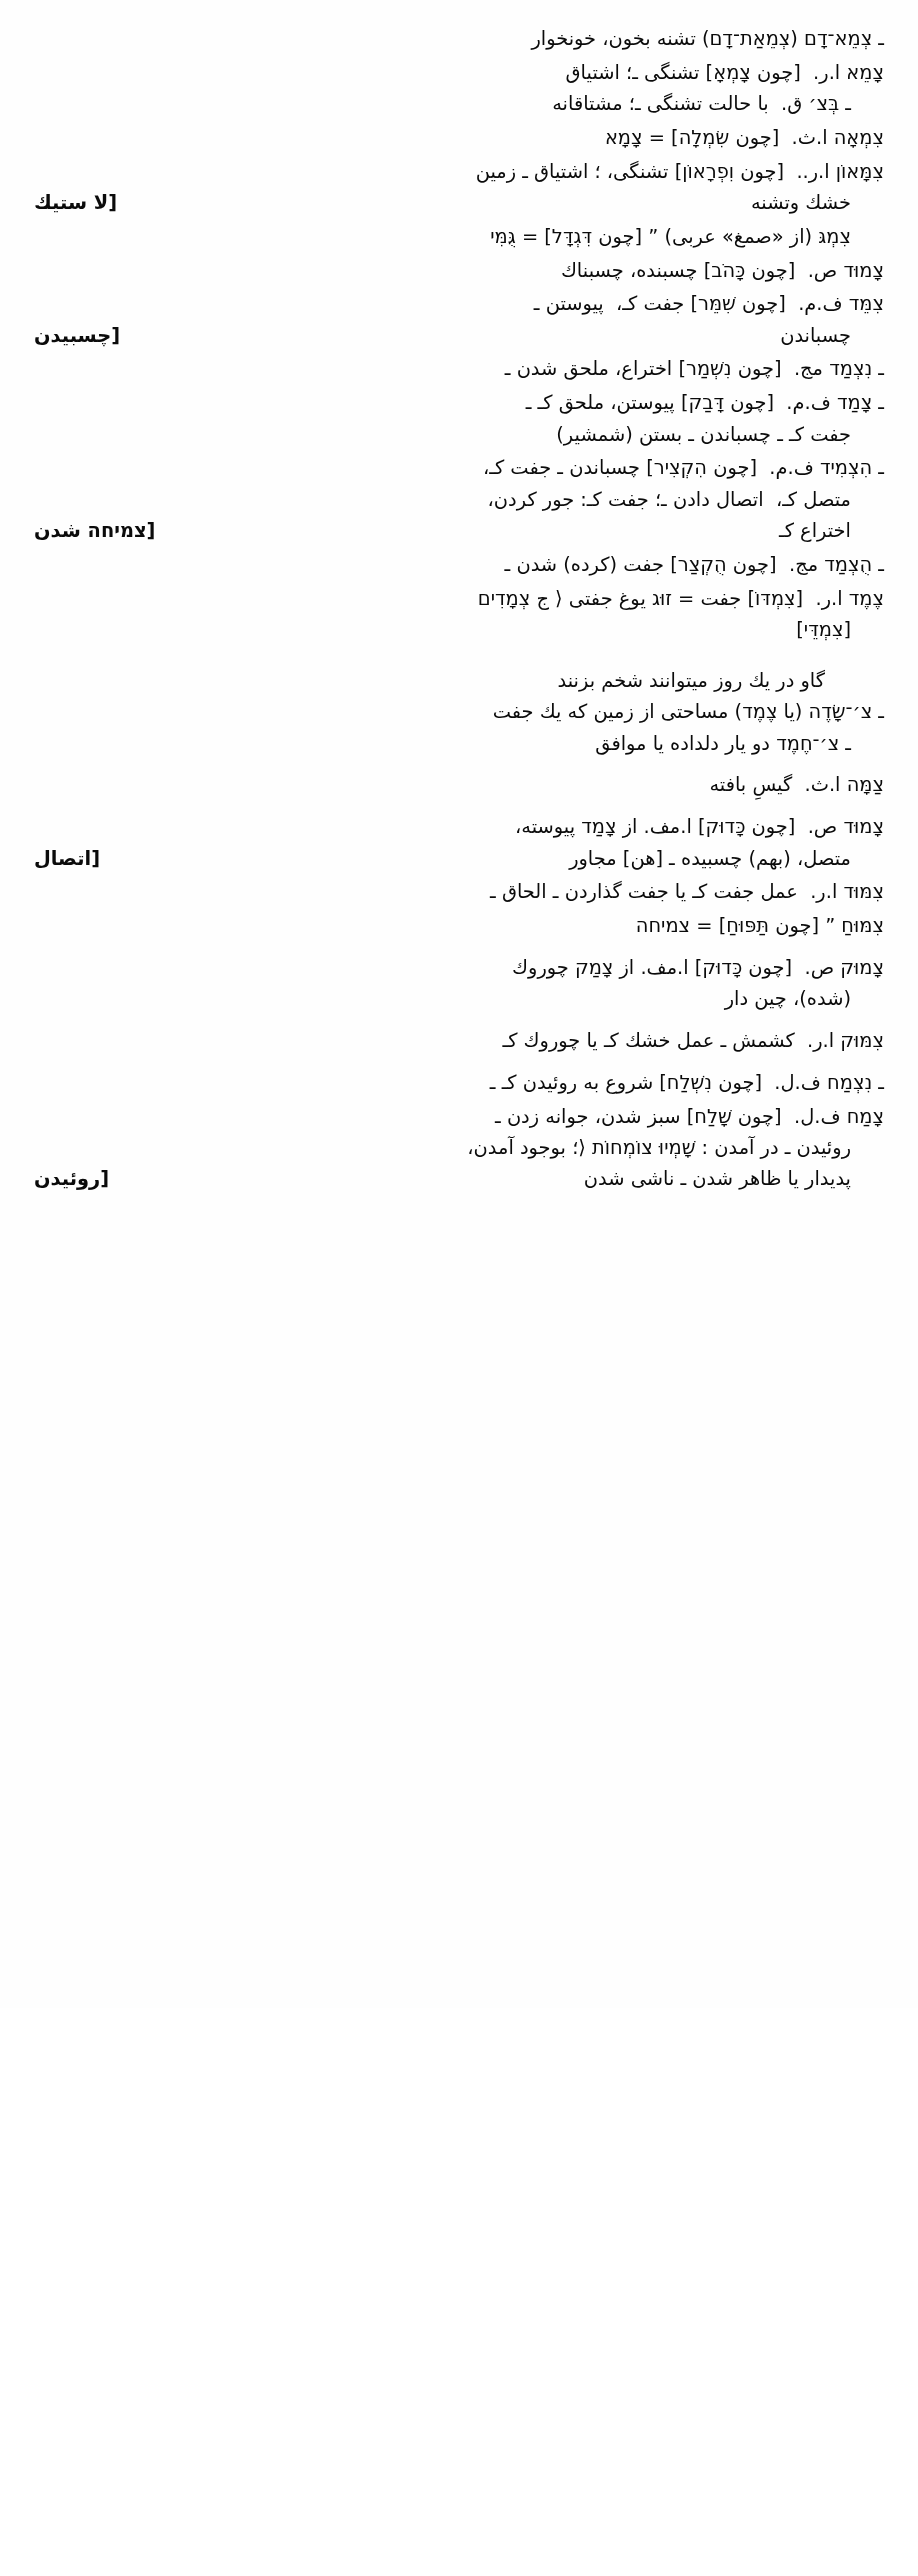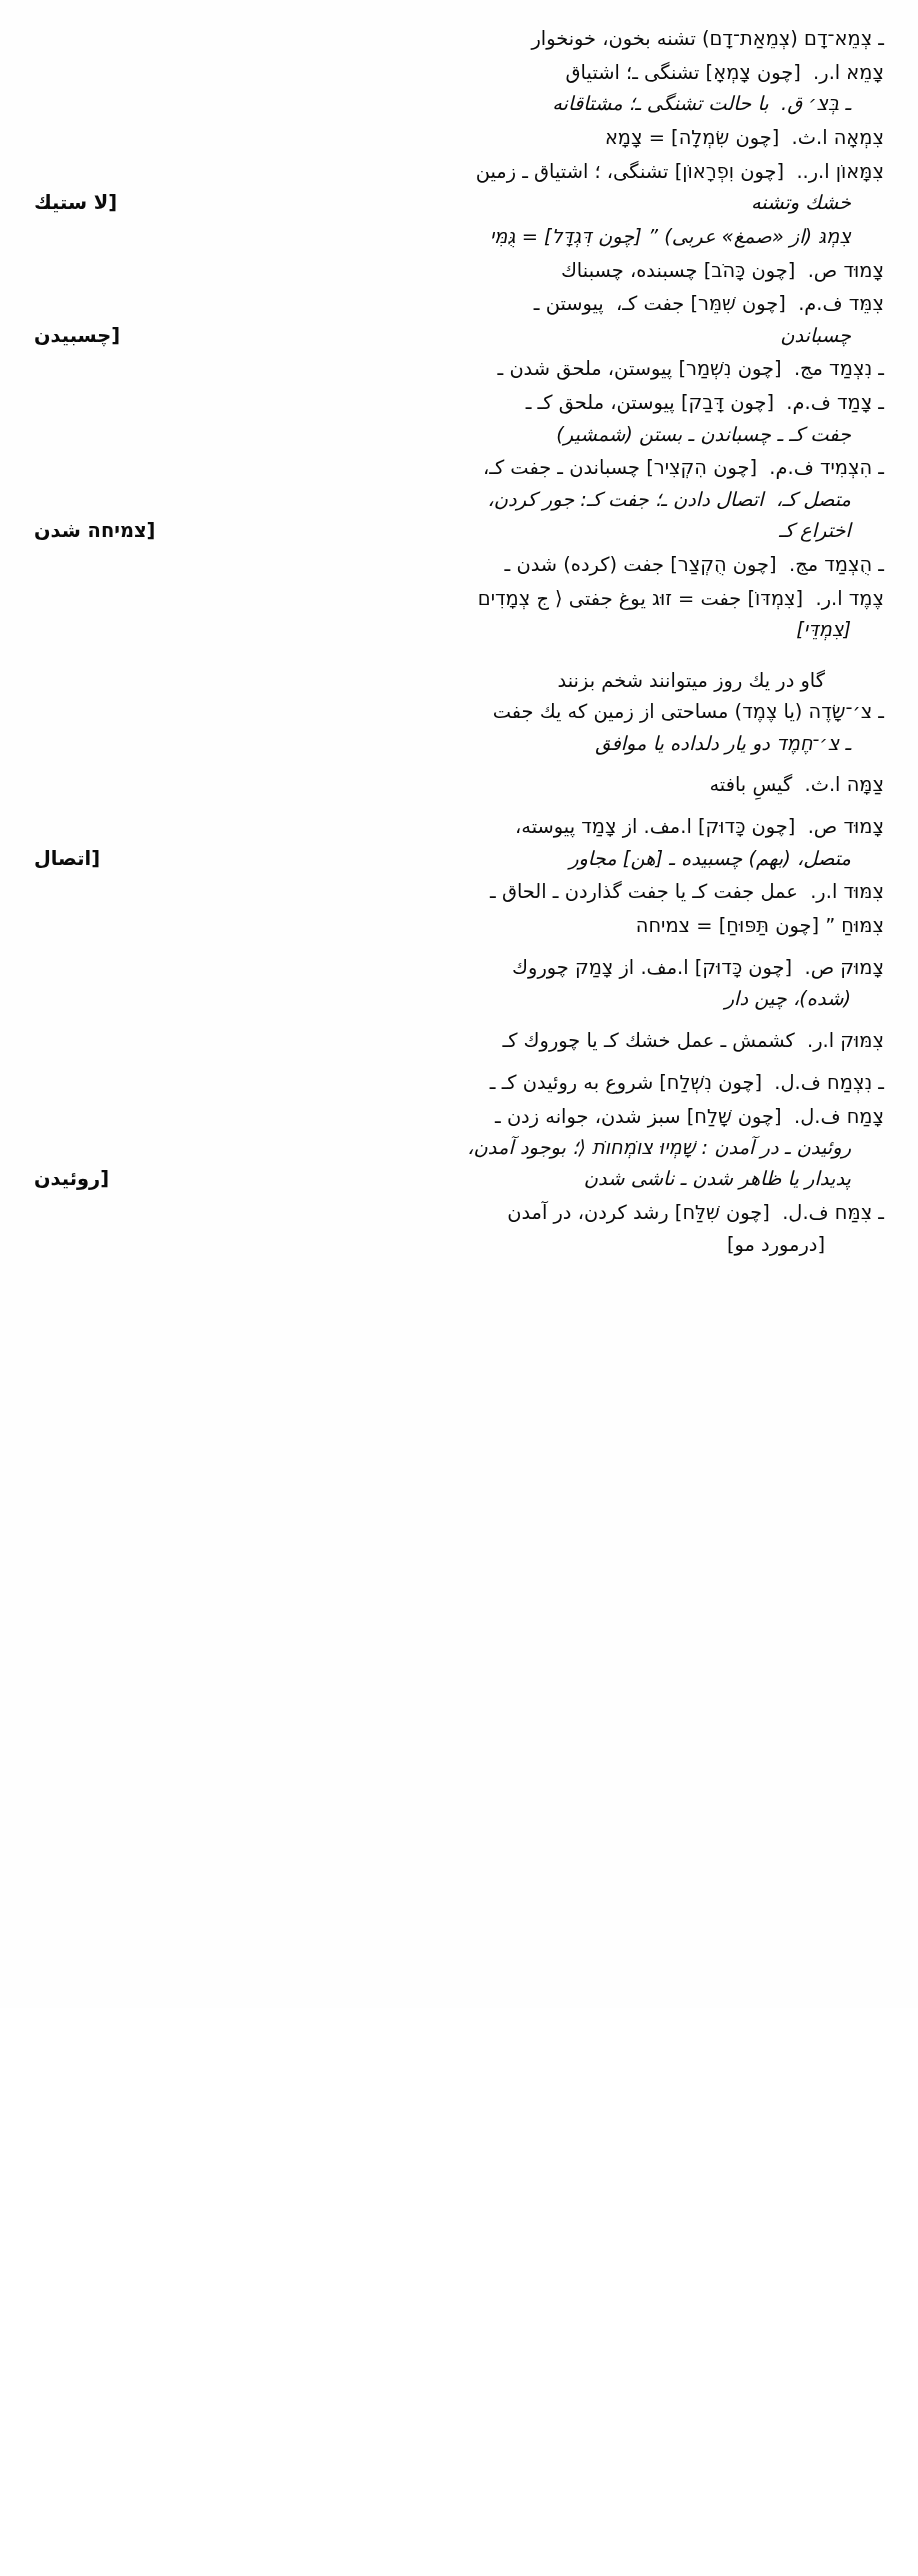--- a/index.html
+++ b/index.html
@@ -42,21 +42,21 @@
     direction: rtl;
     text-align: right;
     font-size: 19.4px;
     line-height: 1.62;
     white-space: pre-wrap;
     word-wrap: break-word;
     letter-spacing: 0px;
     font-family: "DejaVu Sans", sans-serif;
     color: #0b0b0b;
   }
-  .line.indent1 { padding-right: 33px; font-style: italic; }
+  .line.indent1 { padding-right: 33px; }
   .line.indent2 { padding-right: 59px; }
   .spacer-sm { height: 8px; }
   .spacer-md { height: 17px; }
   .row {
     display: flex;
     direction: rtl;
     justify-content: space-between;
     align-items: baseline;
     gap: 11.4px;
   }
@@ -108,21 +108,21 @@
 
     <div class="entry">
       <div class="line">צִמֵּד ف.م.  [چون שִׁמֵּר] جفت كـ،  پیوستن ـ</div>
       <div class="row">
         <div class="line indent1 main">چسباندن</div>
         <div class="line left">[چسبیدن</div>
       </div>
     </div>
 
     <div class="entry">
-      <div class="line">ـ נִצְמַד مج.  [چون נִשְׁמַר] پیوستن، ملحق شدن ـ</div>
+      <div class="line">ـ נִצְמַד مج.  [چون נִשְׁמַר] اختراع، ملحق شدن ـ</div>
     </div>
 
     <div class="entry">
       <div class="line">ـ צָמַד ف.م.  [چون דָּבַק] پیوستن، ملحق كـ ـ</div>
       <div class="line indent1">جفت كـ ـ چسباندن ـ بستن (شمشیر)</div>
     </div>
 
     <div class="entry">
       <div class="line">ـ הִצְמִיד ف.م.  [چون הִקְצִיר] چسباندن ـ جفت كـ،</div>
       <div class="line indent1">متصل كـ،  اتصال دادن ـ؛ جفت كـ: جور كردن،</div>
@@ -194,20 +194,16 @@
 
     <div class="entry">
       <div class="line">צָמַח ف.ل.  [چون שָׁלַח] سبز شدن، جوانه زدن ـ</div>
       <div class="line indent1">روئیدن ـ در آمدن : שָׁמְיוּ צוֹמְחוֹת ⟨؛ بوجود آمدن،</div>
       <div class="row">
         <div class="line indent1 main">پدیدار یا ظاهر شدن ـ ناشی شدن</div>
         <div class="line left">[روئیدن</div>
       </div>
     </div>
 
-    <div class="entry">
-      <div class="line">ـ צִמַּח ف.ل.  [چون שִׁלַּח] رشد كردن، در آمدن</div>
-      <div class="line indent2">[درمورد مو]</div>
-    </div>
 
   </div>
 </div>
 
 
 </body></html>

